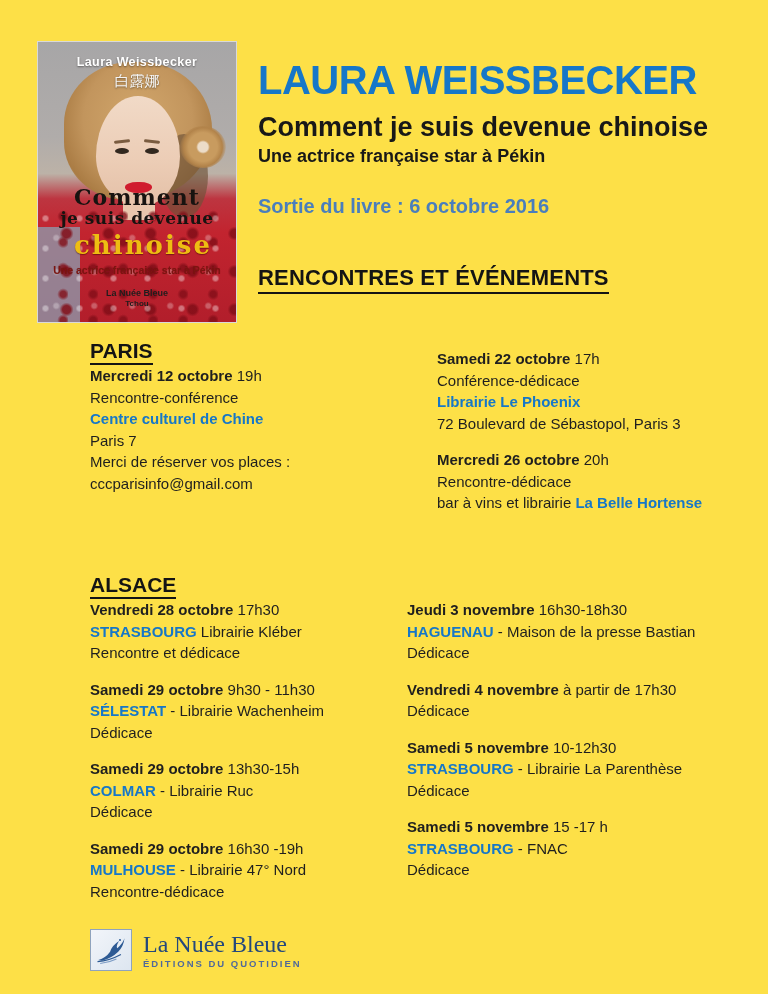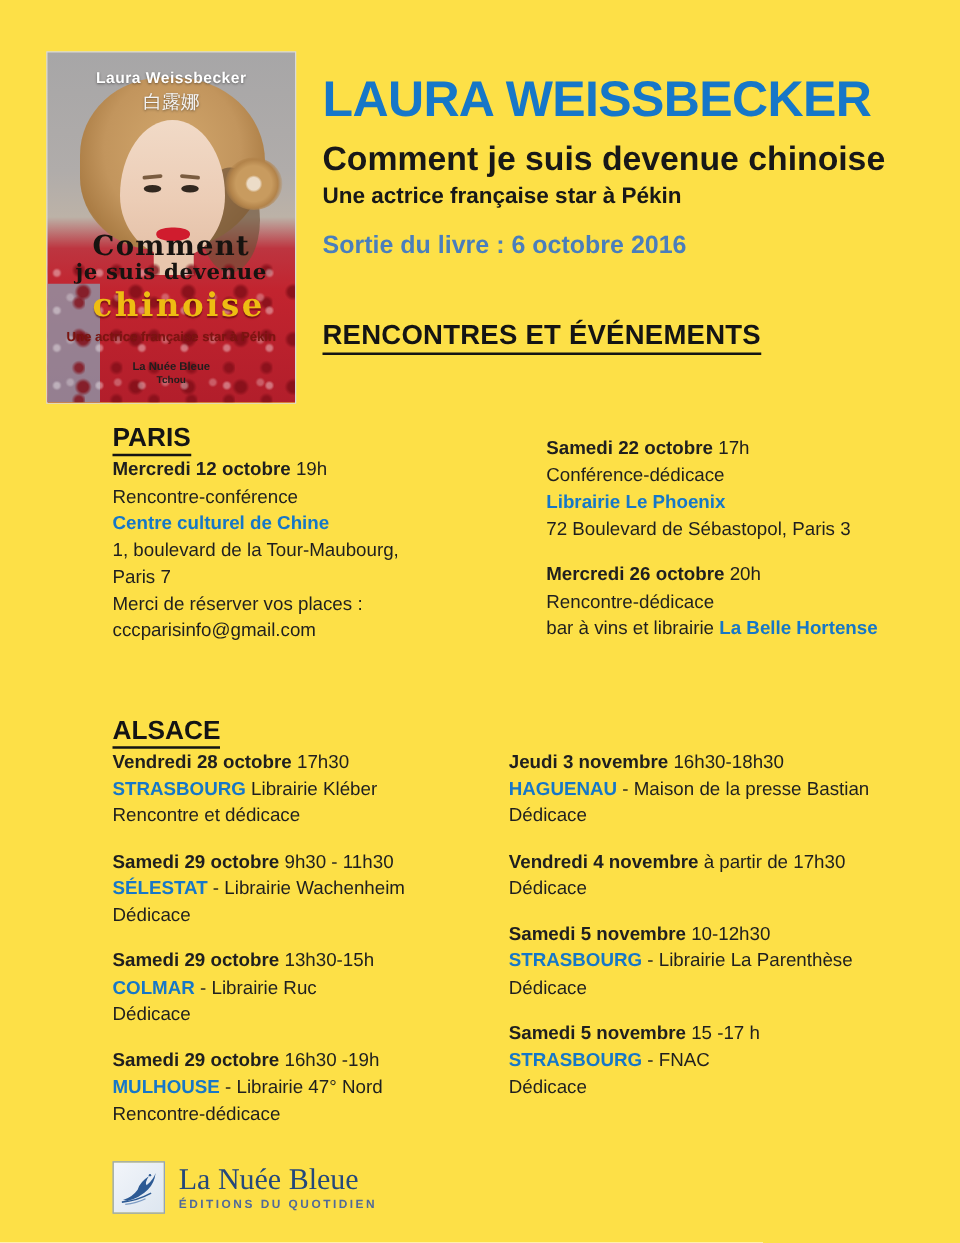--- a/index.html
+++ b/index.html
@@ -50,21 +50,21 @@
   .cv-t3{top:188px;font-family:"DejaVu Serif", serif;font-weight:bold;font-size:26px;color:#eebd12;letter-spacing:2px;text-shadow:0 1px 1px rgba(60,0,0,.5);margin-left:12px;}
   .cv-sub{top:222px;font-size:10.5px;font-weight:bold;color:#7d1410;text-shadow:0 0 1px rgba(0,0,0,.25);}
   .cv-pub{top:246px;font-size:9px;font-weight:bold;color:#201d1d;}
   .cv-pub2{top:257px;font-size:8px;font-weight:bold;color:#201d1d;}
 
   
   .header{position:absolute;left:258px;top:58px;width:495px;}
   .h-title{font-size:40px;font-weight:bold;color:var(--title-blue);line-height:44px;letter-spacing:-.5px;}
   .h-book{font-size:27px;font-weight:bold;color:#181818;line-height:32px;margin-top:9px;}
   .h-tag{font-size:18px;font-weight:bold;color:#181818;line-height:22px;margin-top:2px;}
-  .h-release{font-size:20px;font-weight:bold;color:var(--release-blue);margin-top:18px;}
+  .h-release{font-size:20px;font-weight:bold;color:var(--release-blue);margin-top:28px;}
   .h-events{display:inline-block;font-size:22px;font-weight:bold;color:#141414;margin-top:47px;
     border-bottom:2.5px solid #141414;padding-bottom:1px;letter-spacing:.2px;}
 
   
   .sec-title{position:absolute;font-size:21px;font-weight:bold;color:#141414;}
   .sec-title span{display:inline-block;border-bottom:2.5px solid #141414;padding-bottom:0px;}
   #title-paris{left:90px;top:339px;}
   #title-alsace{left:90px;top:573px;}
   .col{position:absolute;width:315px;}
   #sec-paris-left{left:90px;top:365px;}
@@ -121,21 +121,20 @@
   </div>
 
   <div class="sec-title" id="title-paris"><span>PARIS</span></div>
   <div class="sec-title" id="title-alsace"><span>ALSACE</span></div>
 
   <div class="col" id="sec-paris-left">
       <div class="event">
         <div class="line"><span class="b">Mercredi 12 octobre</span><span> 19h</span></div>
         <div class="line"><span>Rencontre-conférence</span></div>
         <div class="line"><span class="b blue">Centre culturel de Chine</span></div>
-        <div class="line"><span>1, boulevard de la Tour-Maubourg,</span></div>
         <div class="line"><span>Paris 7</span></div>
         <div class="line"><span>Merci de réserver vos places :</span></div>
         <div class="line"><span>cccparisinfo@gmail.com</span></div>
       </div>
     </div>
   <div class="col" id="sec-paris-right">
       <div class="event">
         <div class="line"><span class="b">Samedi 22 octobre</span><span> 17h</span></div>
         <div class="line"><span>Conférence-dédicace</span></div>
         <div class="line"><span class="b blue">Librairie Le Phoenix</span></div>

